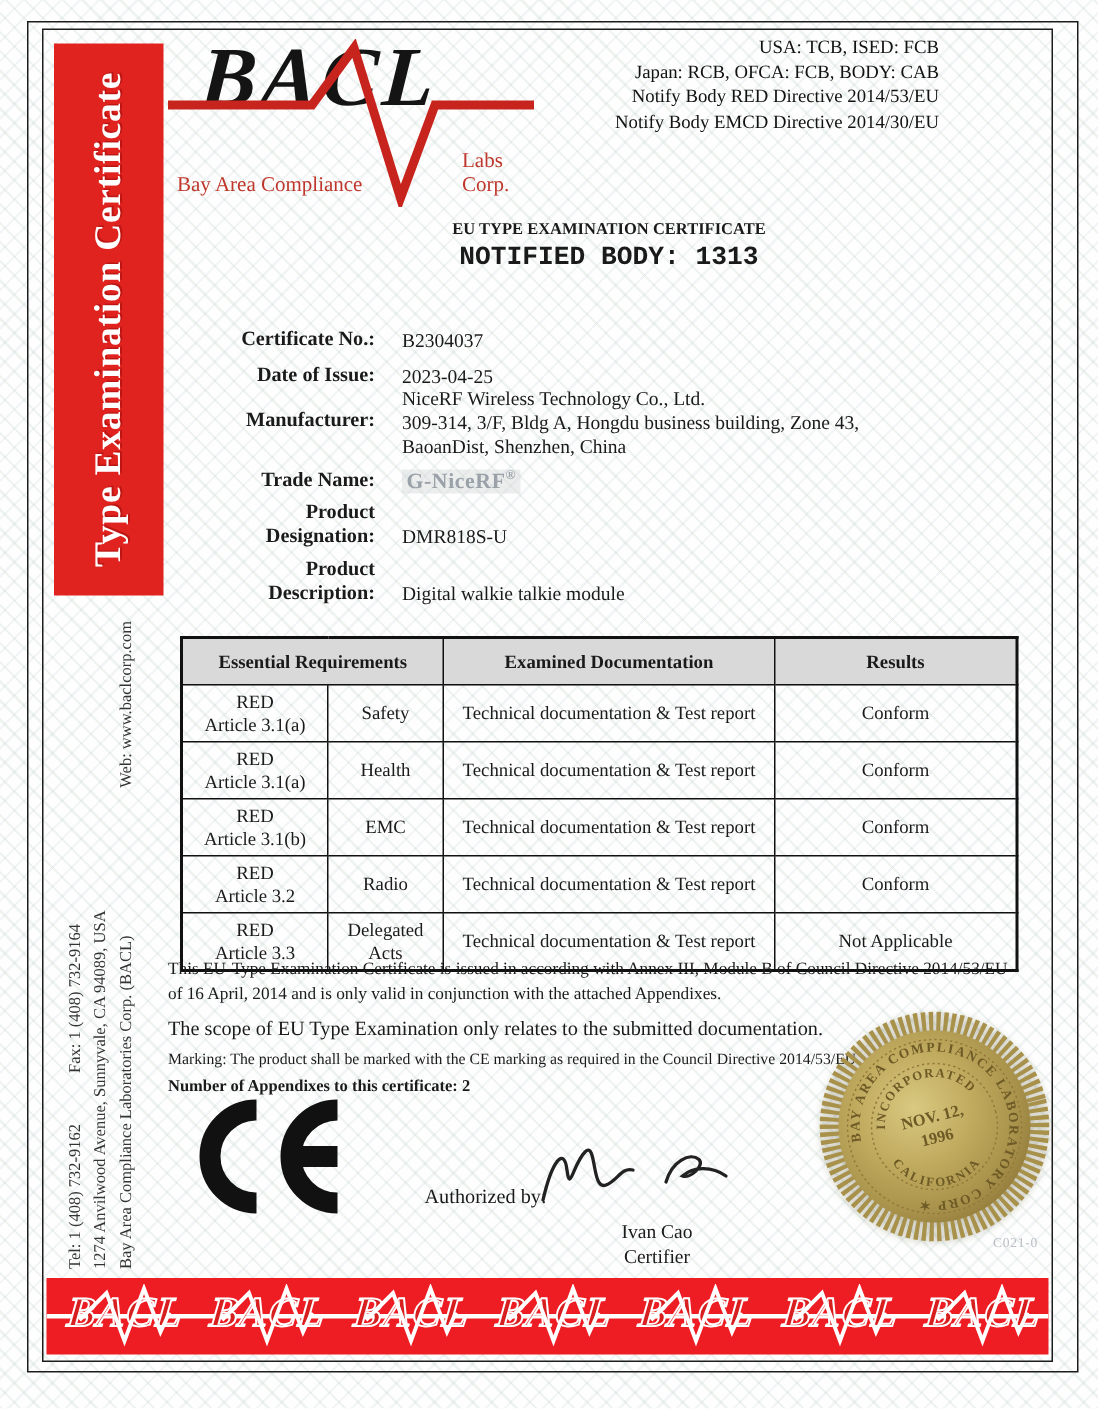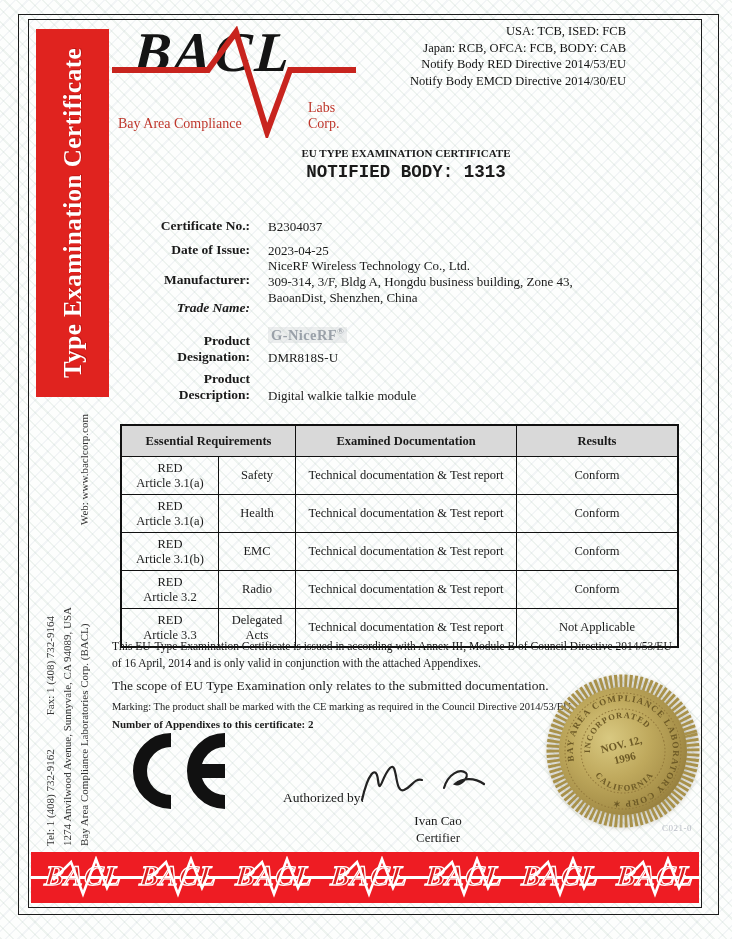--- a/index.html
+++ b/index.html
@@ -152,22 +152,22 @@
   <div class="flabel" style="top:242px;">Date of Issue:</div>
   <div class="fvalue" style="top:243px;">2023-04-25</div>
 
   <div class="flabel" style="top:272px;">Manufacturer:</div>
   <div class="fvalue mfg-lines" style="top:258px;">
     <div>NiceRF Wireless Technology Co., Ltd.</div>
     <div>309-314, 3/F, Bldg A, Hongdu business building, Zone 43,</div>
     <div>BaoanDist, Shenzhen, China</div>
   </div>
 
-  <div class="flabel" style="top:300px;font-style:italic;">Trade Name:</div>
-  <div class="fvalue" style="top:326px;">
+  <div class="flabel" style="top:312px;">Trade Name:</div>
+  <div class="fvalue" style="top:311px;">
     <span class="tradename"><span>G-NiceRF</span><sup>®</sup></span>
   </div>
 
   <div class="flabel" style="top:333px;">
     <div>Product</div>
     <div>Designation:</div>
   </div>
   <div class="fvalue" style="top:350px;">DMR818S-U</div>
 
   <div class="flabel" style="top:371px;">

